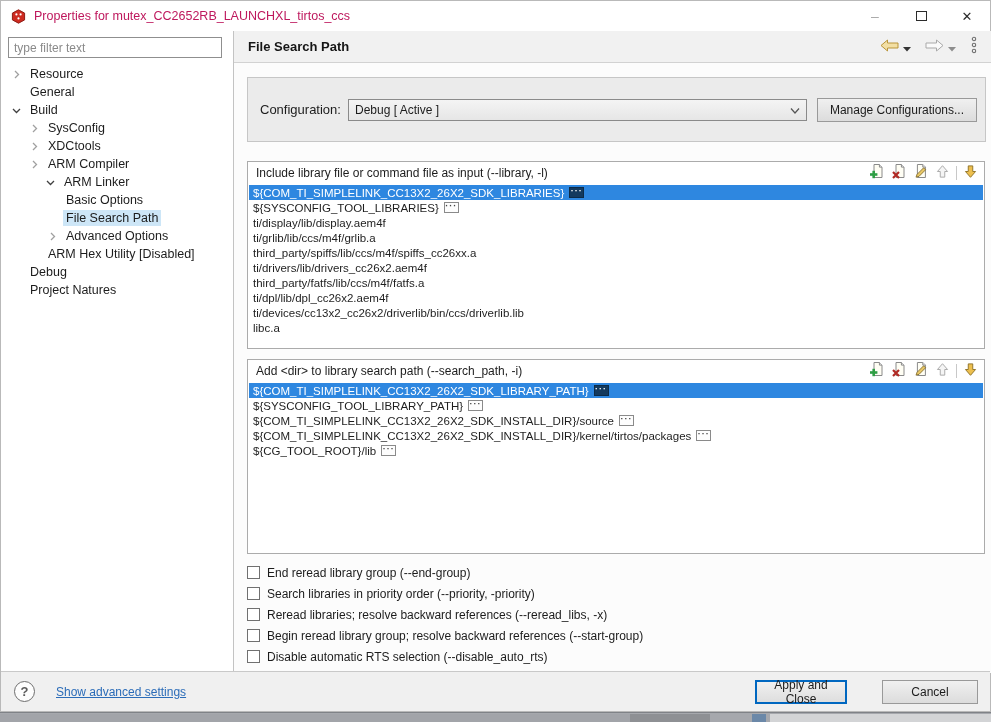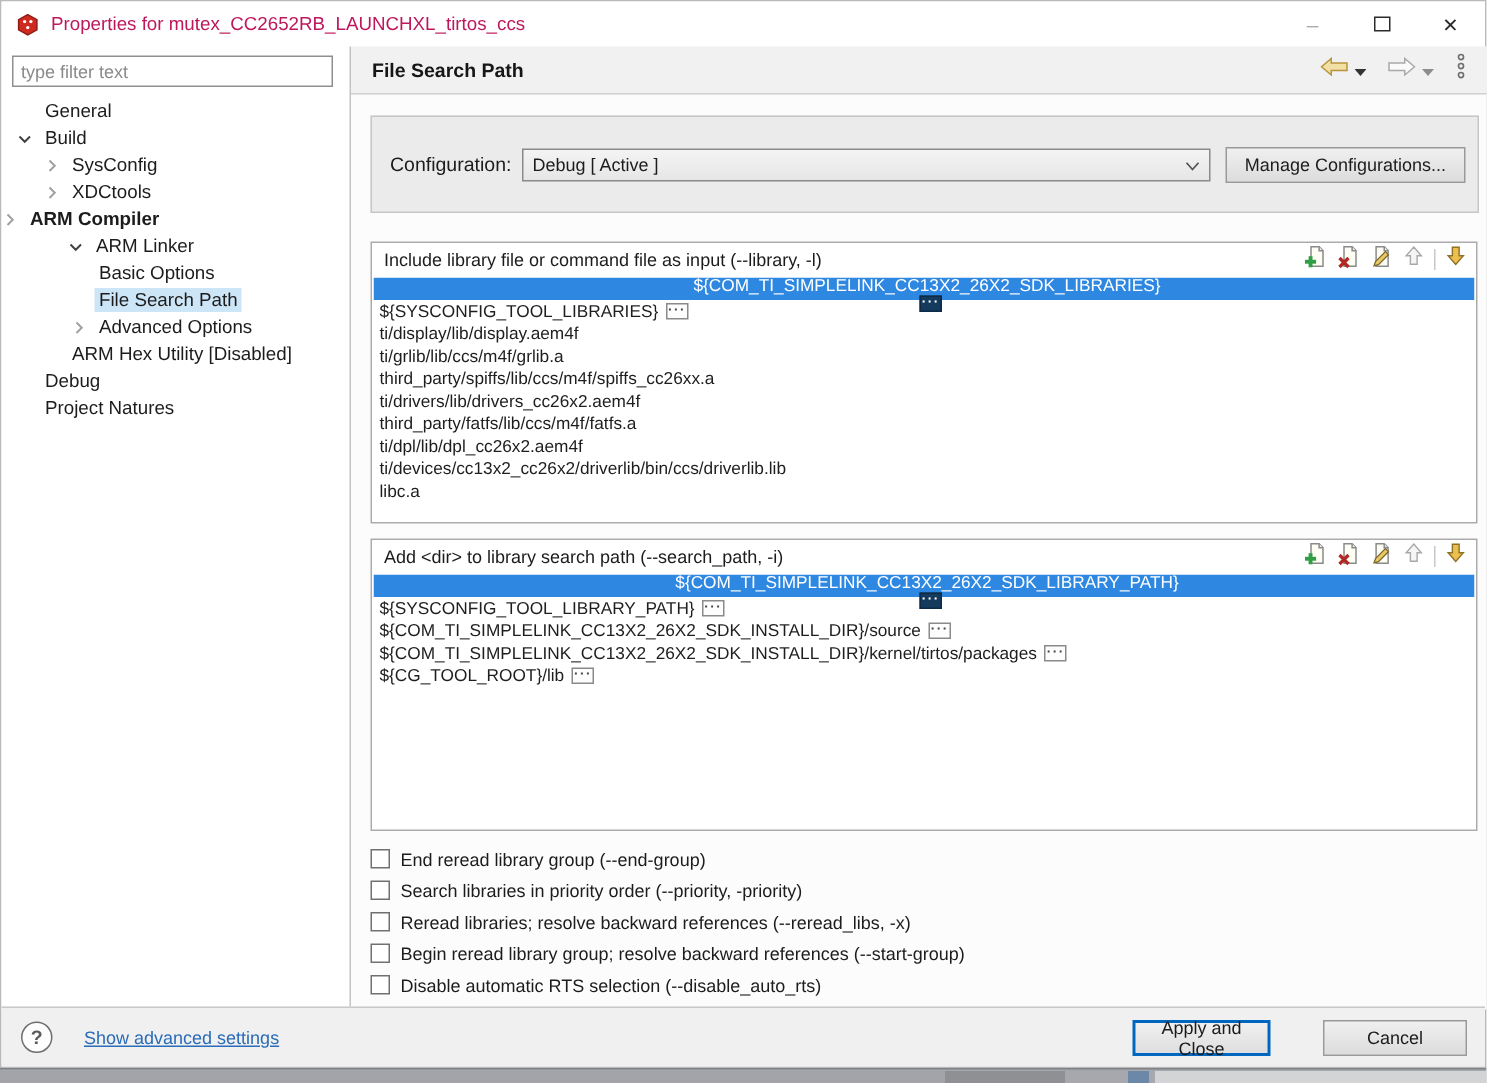--- a/index.html
+++ b/index.html
@@ -57,21 +57,21 @@
   
   .list-box { position:absolute; left:13px; width:738px; background:#fff; border:1px solid #ababab; }
   .list-box.first { top:130px; height:188px; }
   .list-box.second { top:328px; height:195px; }
   .list-header { height:22px; display:flex; align-items:center; padding:0 6px 0 8px; }
   .list-title { font-size:12px; color:#1c1c1c; white-space:nowrap; }
   .list-icons { margin-left:auto; display:flex; align-items:center; gap:6px; }
   .icon-sep { width:1px; height:14px; background:#c8c8c8; }
   .list-rows { position:absolute; left:1px; right:1px; top:23px; bottom:1px; overflow:hidden; }
   .list-row { height:15px; display:flex; align-items:center; font-size:11.5px; color:#1e1e1e; padding-left:4px; white-space:nowrap; }
-  .list-row.sel { background:var(--selection,#2e87e0); color:var(--selection-text,#fff);flex-direction:column; }
+  .list-row.sel { background:var(--selection,#2e87e0); color:var(--selection-text,#fff); }
   .badge {
     display:inline-flex; align-items:center; justify-content:center;
     min-width:15px; height:11px; margin-left:5px; border:1px solid #8a8a8a;
     background:#fdfdfd; color:#444; font-size:9px; font-weight:bold; letter-spacing:1px; line-height:10px; padding-bottom:3px;
   }
   .list-row.sel .badge { background:#143a5e; border-color:#0d2b47; color:#fff; }
   
   .options { position:absolute; left:13px; top:531px; }
   .opt-row { height:21px; display:flex; align-items:center; font-size:12px; color:#1c1c1c; }
   .cbx { width:13px; height:13px; border:1px solid #707070; background:#fff; margin-right:7px; flex:none; }
@@ -109,20 +109,28 @@
           <span class="max-glyph"></span>
         </span>
       <span class="win-btn">✕</span>
     </div>
   </div>
 
   <div class="sidebar">
     <input class="filter-input" value="" placeholder="type filter text" style="">
     <div class="tree">
         <div class="tree-row" style="padding-left: 10px;">
+          <span class="tree-chev">
+            <svg width="9" height="9" viewBox="0 0 9 9">
+              <polyline points="3,1 6.5,4.5 3,8" fill="none" stroke="#a0a0a0" stroke-width="1.3"></polyline>
+            </svg>
+          </span>
+          <span class="tree-label">Resource</span>
+        </div>
+        <div class="tree-row" style="padding-left: 10px;">
           <span class="tree-chev"></span>
           <span class="tree-label">General</span>
         </div>
         <div class="tree-row" style="padding-left: 10px;">
           <span class="tree-chev">
             <svg width="9" height="9" viewBox="0 0 9 9">
               <polyline points="1,3 4.5,6.5 8,3" fill="none" stroke="#404040" stroke-width="1.3"></polyline>
             </svg>
           </span>
           <span class="tree-label">Build</span>
@@ -136,21 +144,21 @@
           <span class="tree-label">SysConfig</span>
         </div>
         <div class="tree-row" style="padding-left: 28px;">
           <span class="tree-chev">
             <svg width="9" height="9" viewBox="0 0 9 9">
               <polyline points="3,1 6.5,4.5 3,8" fill="none" stroke="#a0a0a0" stroke-width="1.3"></polyline>
             </svg>
           </span>
           <span class="tree-label">XDCtools</span>
         </div>
-        <div class="tree-row" style=" font-weight: bold;">
+        <div class="tree-row" style="padding-left: 28px;">
           <span class="tree-chev">
             <svg width="9" height="9" viewBox="0 0 9 9">
               <polyline points="3,1 6.5,4.5 3,8" fill="none" stroke="#a0a0a0" stroke-width="1.3"></polyline>
             </svg>
           </span>
           <span class="tree-label">ARM Compiler</span>
         </div>
         <div class="tree-row" style="padding-left: 44px;">
           <span class="tree-chev">
             <svg width="9" height="9" viewBox="0 0 9 9">

